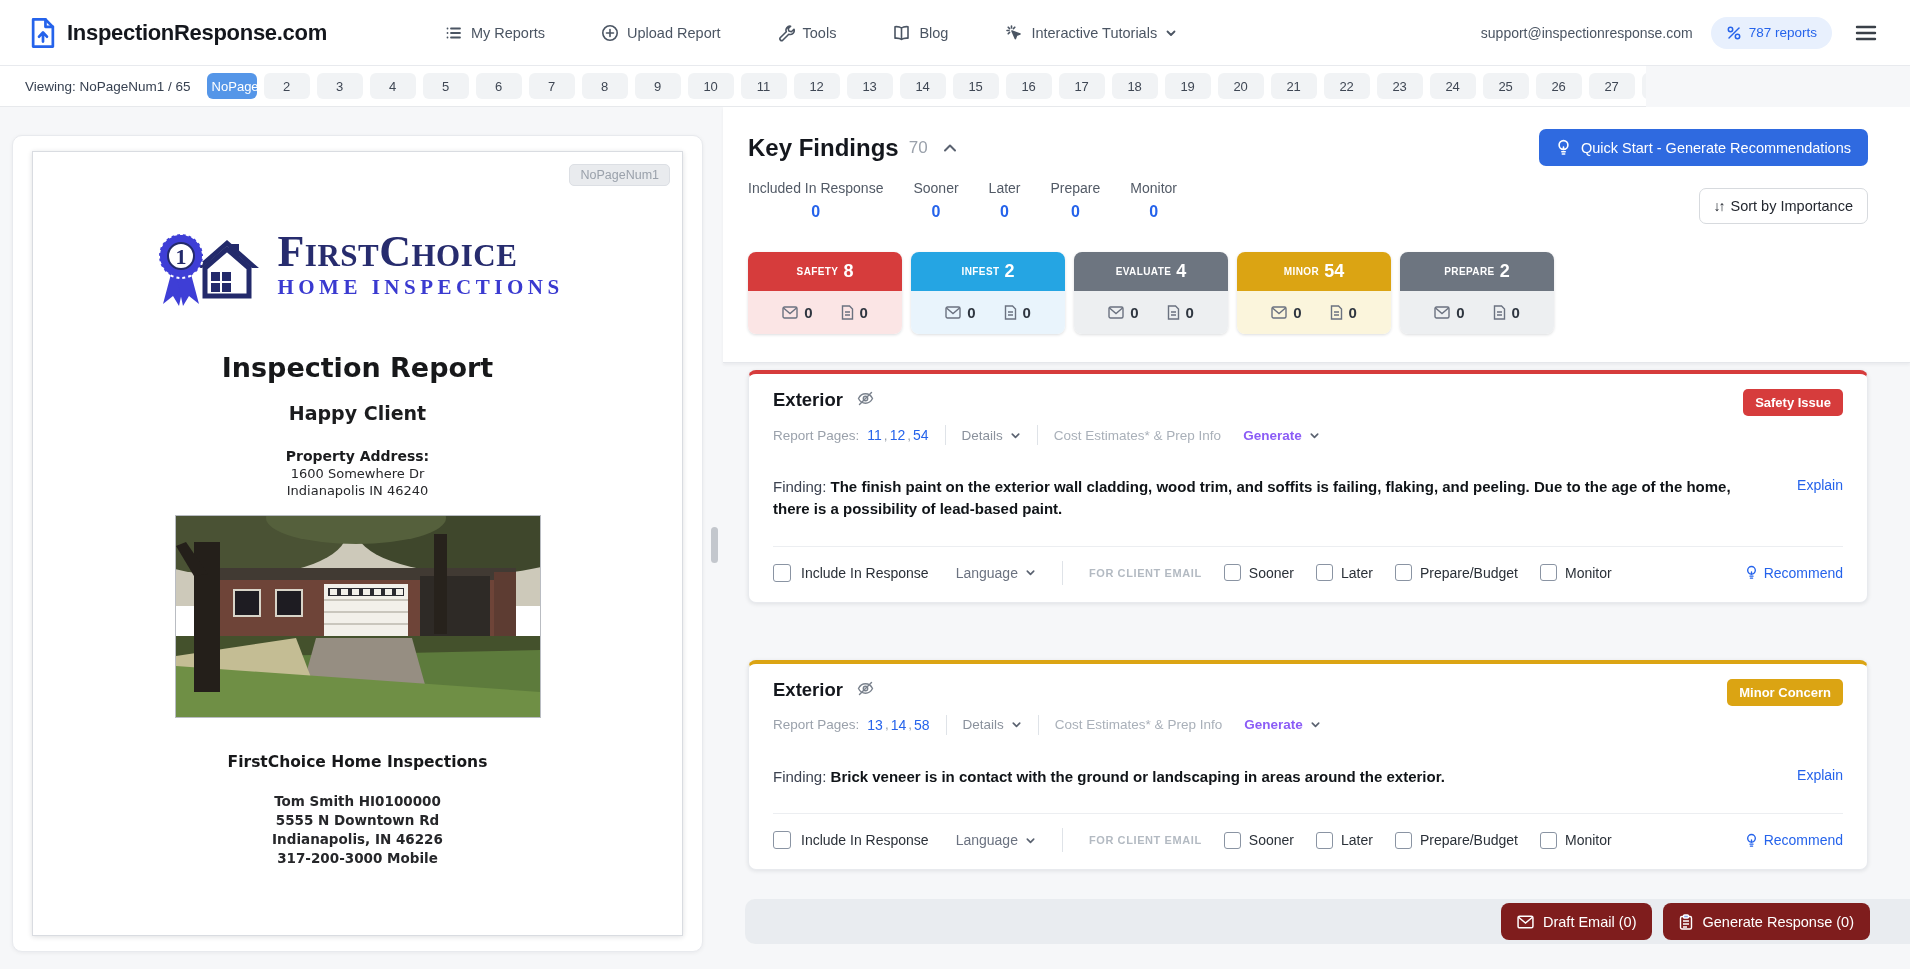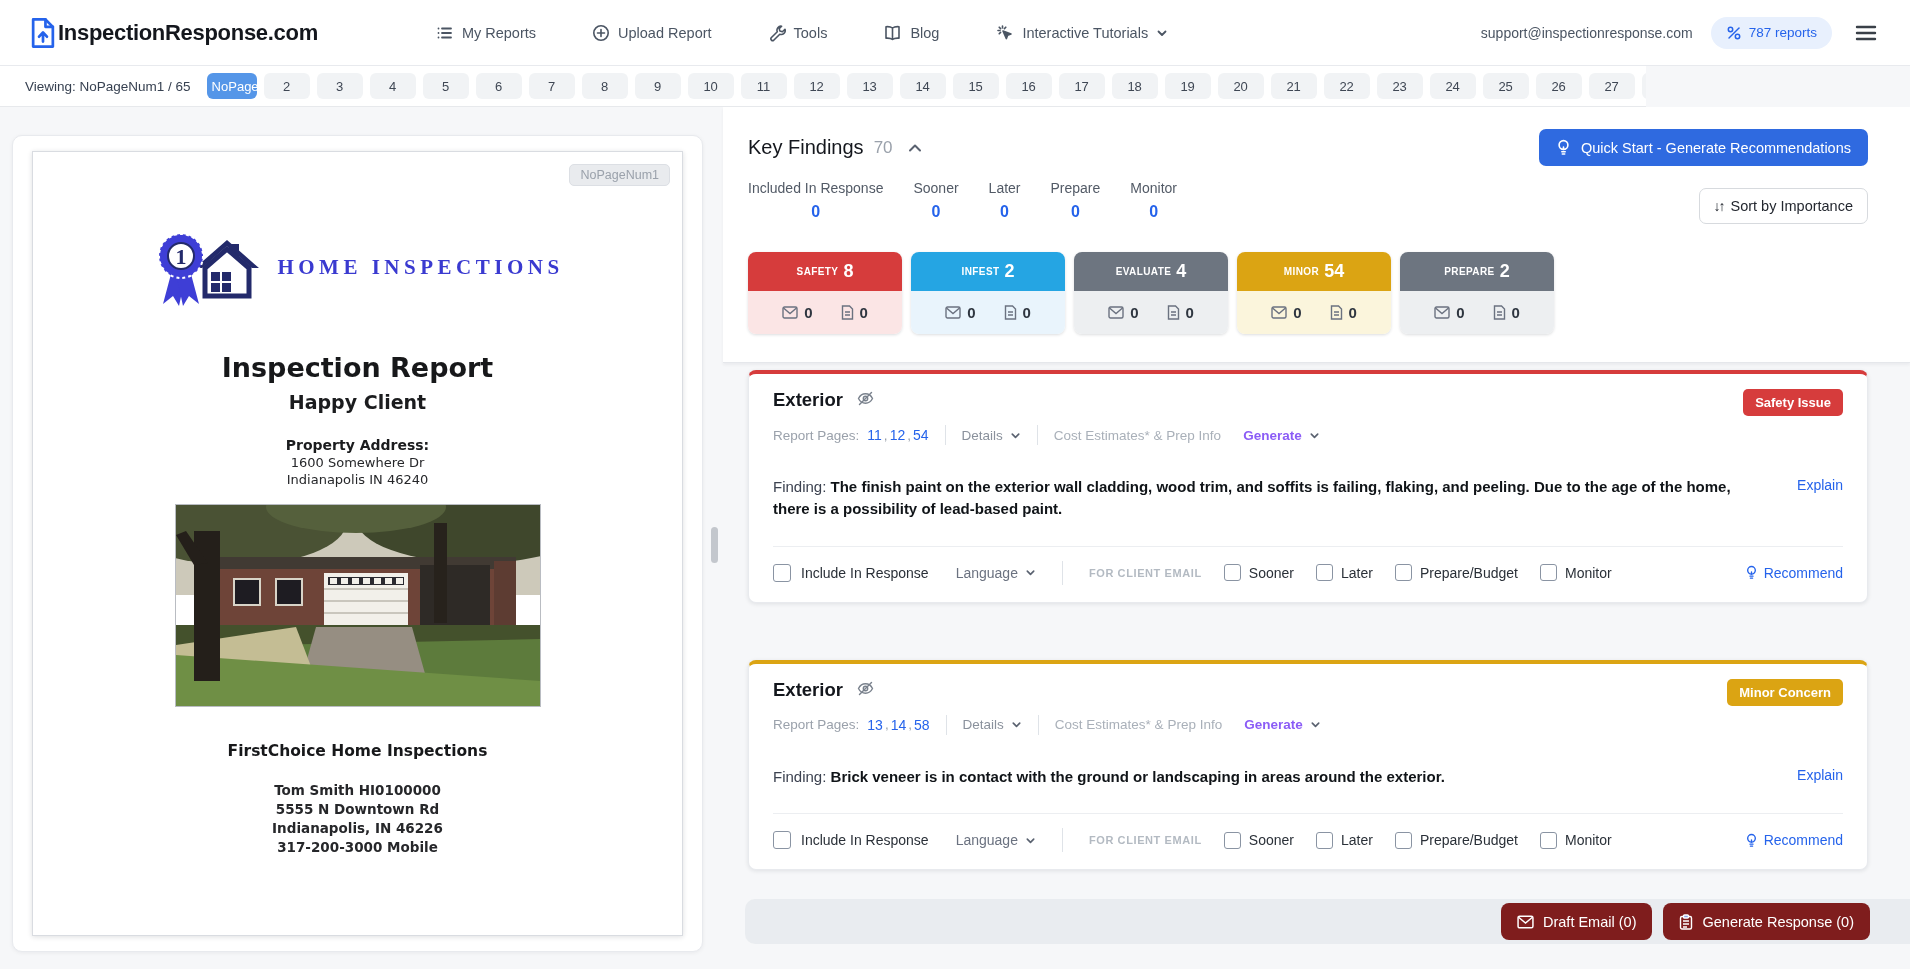--- a/index.html
+++ b/index.html
@@ -2,21 +2,21 @@
 <html><head>
 <meta charset="utf-8">
 <style>
   * { margin:0; padding:0; box-sizing:border-box; }
   html,body { width:1910px; height:969px; overflow:hidden; background:#f6f7f9;
     font-family:"Liberation Sans", sans-serif; color:#1f2430; }
 
   
   .topbar { position:absolute; left:0; top:0; width:1910px; height:66px; background:#fff;
     border-bottom:1px solid #e8eaee; display:flex; align-items:center; padding:0 28px; z-index:30; }
-  .brand { display:flex; align-items:center; cursor:pointer;text-align:center; }
+  .brand { display:flex; align-items:center; gap:9px; cursor:pointer;text-align:center; }
   .brand-text { font-size:22px; font-weight:700; color:#14171d; letter-spacing:-0.3px; }
   .main-nav { display:flex; align-items:center; gap:56px; margin-left:118px; }
   .nav-item { display:flex; align-items:center; gap:8px; color:#4b5563; font-size:14.5px; cursor:pointer; white-space:nowrap; }
   .nav-item svg { flex:0 0 auto; }
   .header-right { margin-left:auto; display:flex; align-items:center; gap:18px; }
   .support-email { color:#4b5563; font-size:14px; }
   .reports-pill { display:flex; align-items:center; gap:7px; background:#e8f0fd; color:#2563eb;
     border:none; border-radius:999px; padding:8px 15px; font-size:13.5px; font-family:inherit; cursor:pointer; }
   .hamburger { background:none; border:none; cursor:pointer; padding:4px; }
 
@@ -35,34 +35,34 @@
   .pdf-page { position:relative; width:100%; height:100%; background:#fff; border:1px solid #d9dce1;
     box-shadow:0 1px 5px rgba(20,25,40,.14); text-align:center; font-family:"DejaVu Sans", sans-serif; overflow:hidden; }
   .page-badge { position:absolute; top:12px; right:12px; background:#e9ebee; border:1px solid #dcdfe4;
     color:#9aa1ab; font-size:12.5px; padding:3px 10px; border-radius:5px; font-family:"Liberation Sans",sans-serif; }
   .logo-row { margin-top:70px; display:flex; justify-content:center; align-items:center; gap:8px; }
   .logo-text { text-align:left; }
   .logo-l1 { font-family:"Liberation Serif", serif; font-variant:small-caps; font-weight:700;
     font-size:44px; line-height:0.9; color:#272c6e; letter-spacing:0.5px; }
   .logo-l2 { font-family:"Liberation Serif", serif; font-weight:700; font-size:21px; color:#3a3ad0; letter-spacing:4.5px; margin-top:3px; }
   .pdf-title { margin-top:42px; font-size:27px; font-weight:800; color:#17181a; }
-  .pdf-client { margin-top:8px; font-size:19px; font-weight:700; color:#1b1c1e; }
+  .pdf-client { margin-top:19px; font-size:19px; font-weight:700; color:#1b1c1e; }
   .prop-label { margin-top:24px; font-size:14px; font-weight:700; color:#1b1c1e; }
   .addr { font-size:13px; color:#26272a; margin-top:2px; }
   .photo-wrap { margin:17px auto 0; width:366px; height:203px; border:1px solid #b9bcc2; }
   .pdf-company { margin-top:35px; font-size:15.5px; font-weight:700; color:#17181a; }
   .inspector-block { margin-top:21px; font-size:13.5px; font-weight:700; color:#26272a; line-height:1.42; }
   .left-scrollbar { position:absolute; left:711px; top:527px; width:7px; height:36px; background:#c3c7cd; border-radius:4px; cursor:pointer; z-index:5; }
 
   
   .right-region { position:absolute; left:723px; top:107px; right:0; bottom:0; background:#f6f7f9; }
   .kf-header { background:#fff; border-bottom:1px solid #e5e7eb; box-shadow:0 2px 3px rgba(20,25,40,.05);
     padding:22px 42px 28px 25px; }
   .row-a { display:flex; align-items:center; }
-  .kf-title { font-size:20px; font-weight:400; color:#14171d; }
+  .kf-title { font-size:24px; font-weight:700; color:#14171d; }
   .kf-count { font-size:17px; color:#9aa1ab; margin-left:10px; }
   .collapse-btn { background:none; border:none; cursor:pointer; margin-left:12px; padding:2px; }
   .quick-start { margin-left:auto; display:flex; align-items:center; gap:10px; background:#2f6ae0; color:#fff;
     border:none; border-radius:7px; height:37px; padding:0 17px; font-size:14.5px; font-family:inherit; cursor:pointer; }
   .row-b { display:flex; align-items:flex-start; margin-top:14px; }
   .stats { display:flex; gap:30px; }
   .stat { text-align:center; }
   .stat-label { font-size:14px; color:#525a66; }
   .stat-value { margin-top:7px; font-size:16px; font-weight:700; color:#2563eb; }
   .sort-btn { margin-left:auto; margin-top:8px; display:flex; align-items:center; gap:7px; background:#fff;
@@ -264,20 +264,21 @@
           <path d="M20 52 L12 82 L22 74 L28 84 L34 56 Z" fill="#3e3ed6"></path>
           <path d="M40 52 L48 82 L38 74 L32 84 L26 56 Z" fill="#3e3ed6"></path>
           <circle cx="30" cy="34" r="22" fill="#3e3ed6"></circle>
           <circle cx="30" cy="34" r="22" fill="none" stroke="#fff" stroke-width="2" stroke-dasharray="3 3"></circle>
           <circle cx="30" cy="34" r="13" fill="#fff"></circle>
           <circle cx="30" cy="34" r="13" fill="none" stroke="#232a6b" stroke-width="2"></circle>
           <text x="30" y="42" text-anchor="middle" font-family="Liberation Serif, serif" font-size="22" font-weight="bold" fill="#232a6b">1</text>
         </svg>
       </span>
       <div class="logo-text">
+        <div class="logo-l1">FirstChoice</div>
         <div class="logo-l2">HOME INSPECTIONS</div>
       </div>
     </div>
 
     <div class="pdf-title">Inspection Report</div>
     <div class="pdf-client">Happy Client</div>
     <div class="prop-label">Property Address:</div>
     <div class="addr">1600 Somewhere Dr</div>
     <div class="addr">Indianapolis IN 46240</div>
 

